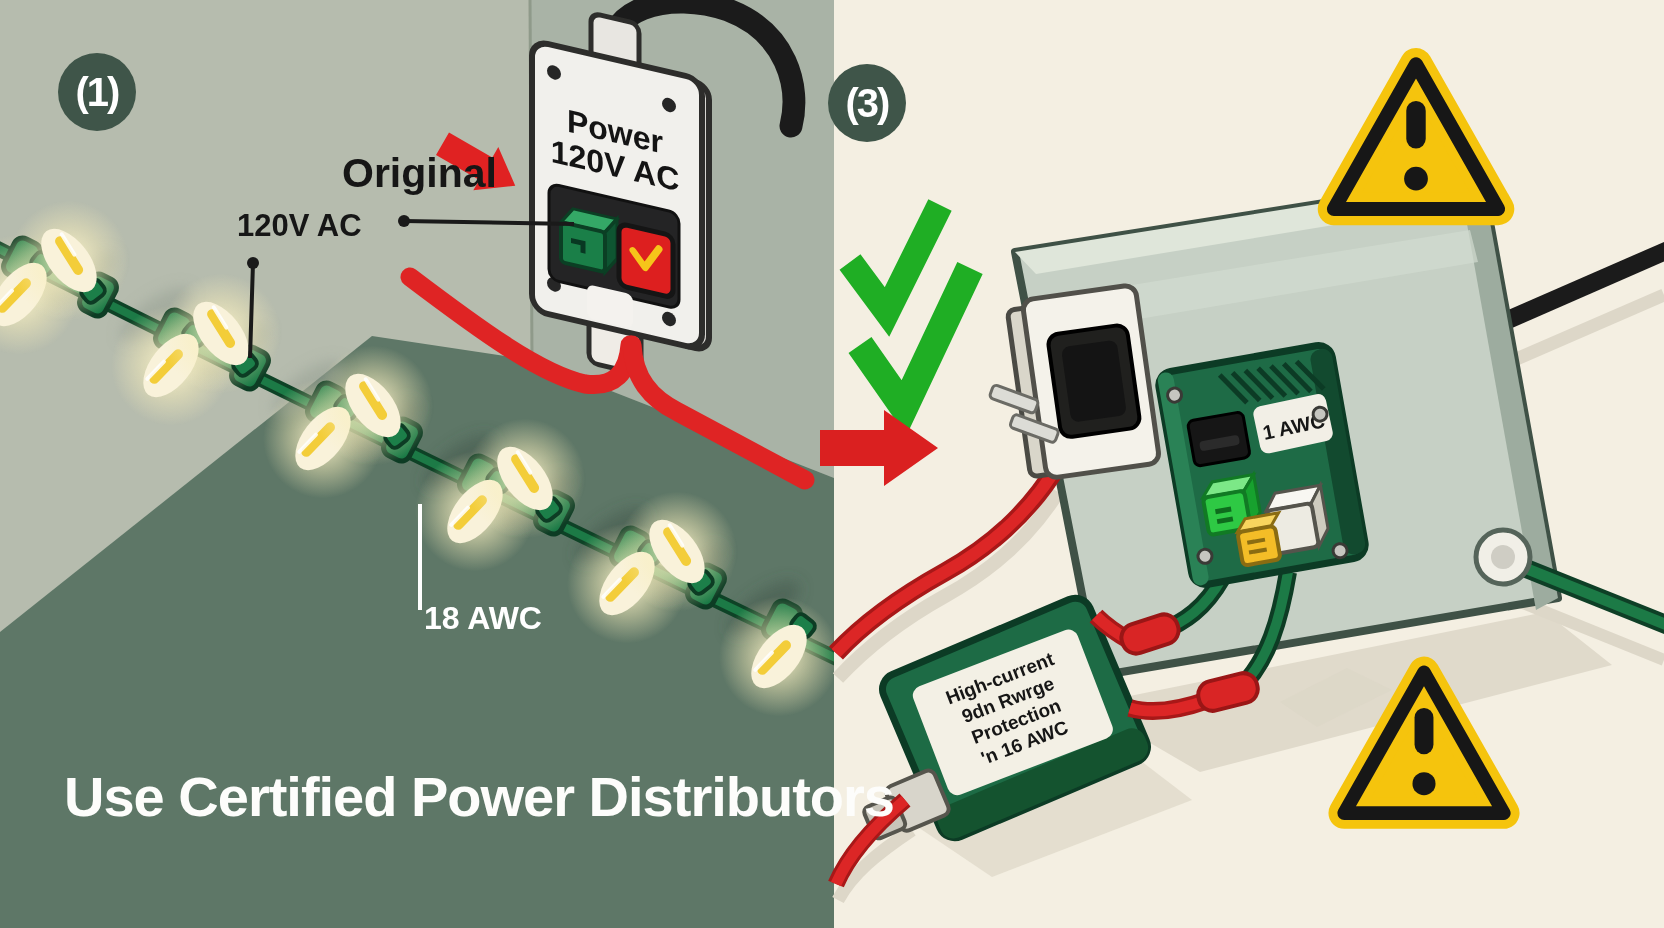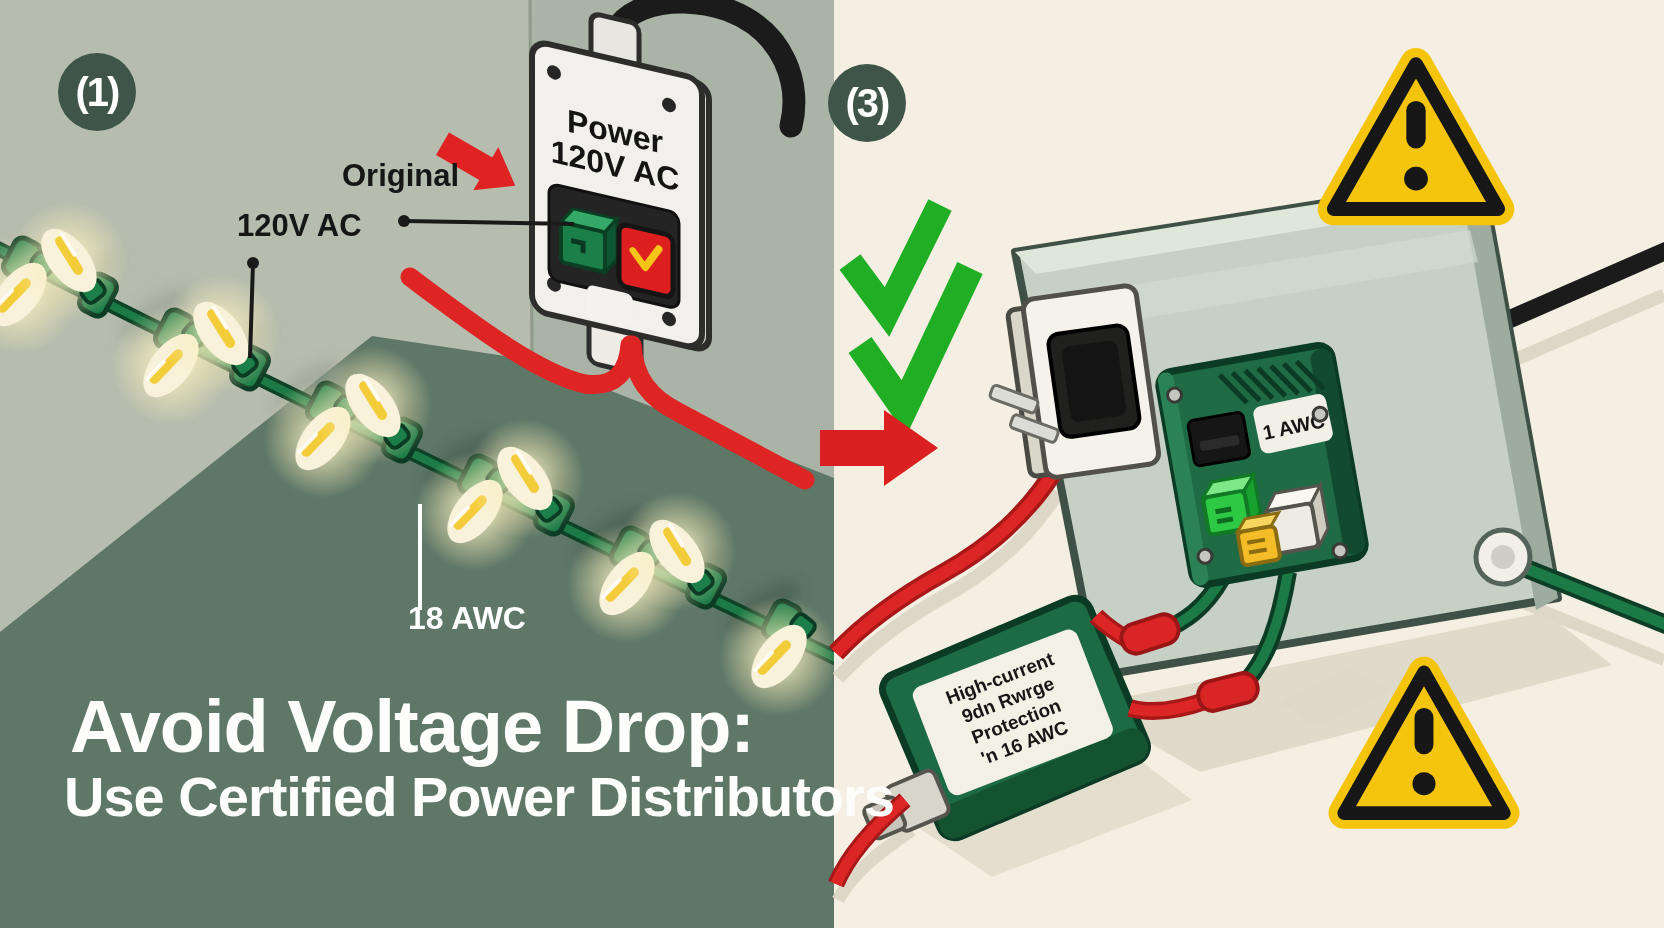--- a/index.html
+++ b/index.html
@@ -2,22 +2,22 @@
 <html><head>
 <meta charset="utf-8">
 <style>
   html,body{margin:0;padding:0;background:#222;}
   #stage{position:relative;width:1664px;height:928px;overflow:hidden;font-family:"Liberation Sans",sans-serif;background:#f4efe2;}
   #art{position:absolute;left:0;top:0;}
   .badge{position:absolute;width:78px;height:78px;border-radius:50%;background:#3f5549;color:#fff;
          font-weight:bold;font-size:40px;display:flex;align-items:center;justify-content:center;letter-spacing:-2px;}
   .lbl{position:absolute;font-weight:bold;color:#161616;white-space:nowrap;}
   .lbl-voltage{left:237px;top:208px;font-size:31px;}
-  .lbl-original{left:342px;top:158px;font-size:31px;text-align:right;}
-  .lbl-gauge{left:408px;top:600px;font-size:32px;color:#fff;}
+  .lbl-original{left:342px;top:150px;font-size:41px;text-align:right;}
+  .lbl-gauge{left:424px;top:600px;font-size:32px;color:#fff;}
   .title{position:absolute;color:#fdfdfb;font-weight:bold;letter-spacing:-1px;white-space:nowrap;}
   .title-1{left:70px;top:684px;font-size:74px;}
   .title-2{left:64px;top:764px;font-size:56px;}
 </style>
 </head>
 <body>
 
 <div id="stage">
 
 <svg id="art" width="1664" height="928" viewBox="0 0 1664 928">
@@ -274,16 +274,15 @@
   <use href="#warn" transform="translate(1424,748) scale(1.05)"></use>
 </svg>
 
 <div class="badge" style="left:58px;top:53px;">(1)</div>
 <div class="badge" style="left:828px;top:64px;">(3)</div>
 
 <div class="lbl lbl-voltage">120V AC</div>
 <div class="lbl lbl-original">Original</div>
 <div class="lbl lbl-gauge">18 AWC</div>
 
-<div class="title title-1">Avoid Voltage Drop:</div>
 <div class="title title-2">Use Certified Power Distributors</div>
 
 </div>
 
 </body></html>

